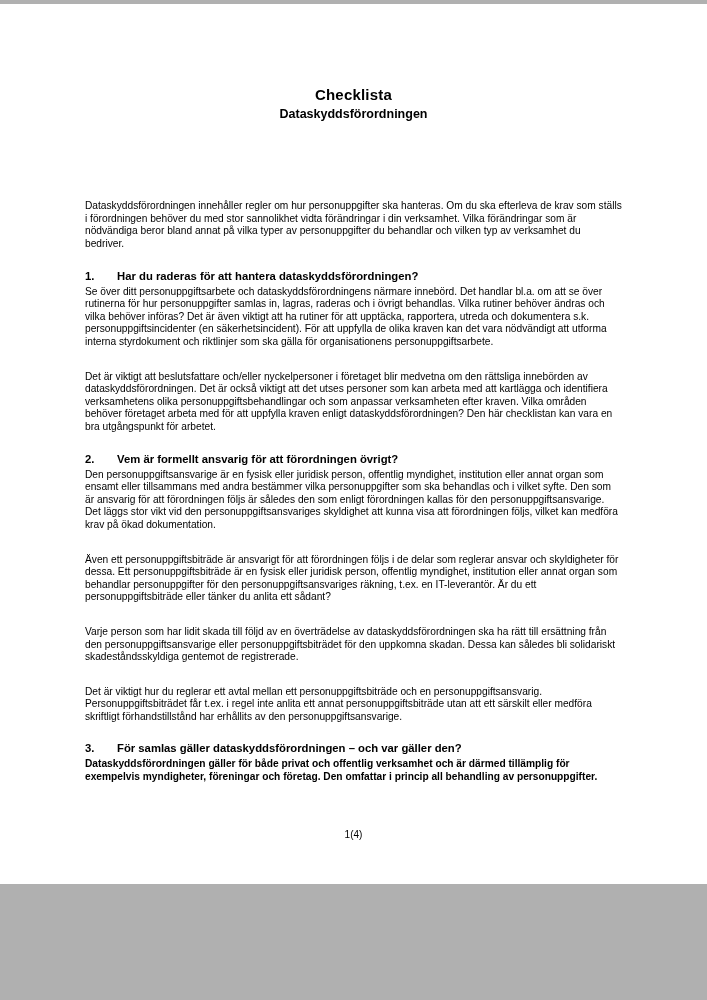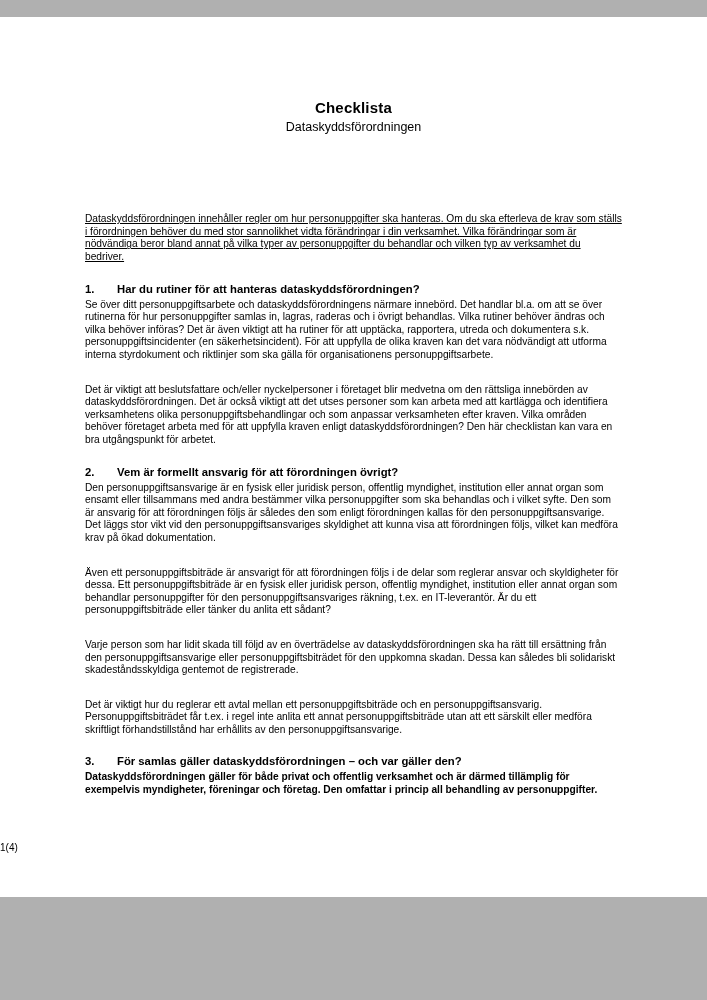--- a/index.html
+++ b/index.html
@@ -8,21 +8,21 @@
     background: #b0b0b0;
   }
   body {
     font-family: "Liberation Sans", sans-serif;
   }
   .page {
     width: 707px;
     height: 880px;
     background: #ffffff;
     position: relative;
-    margin: 17px auto;
+    margin: 4px auto;
     box-sizing: border-box;
     overflow: hidden;
   }
   .content {
     position: absolute;
     left: 85px;
     top: 0;
     width: 537px;
   }
   .doc-header {
@@ -31,28 +31,27 @@
   }
   .doc-title {
     font-size: 15px;
     font-weight: bold;
     color: #000;
     line-height: 1.2;
     letter-spacing: 0.2px;
   }
   .doc-subtitle {
     font-size: 12.5px;
-    font-weight: normal;
+    font-weight: bold;
     color: #000;
     line-height: 1.3;
     margin-top: 2px;
   }
   .intro {
     margin-top: 78px;
-    text-decoration: underline;
   }
   p.body-text {
     font-size: 10.2px;
     line-height: 12.6px;
     color: #000;
     margin: 0 0 11px 0;
     text-align: left;
   }
   p.body-text.tight {
     margin-bottom: 0;
@@ -76,21 +75,21 @@
     flex: 1;
   }
   .para-gap {
     height: 11px;
   }
   .footer {
     position: absolute;
     left: 0;
     right: 0;
     bottom: 44px;
-    text-align: left;
+    text-align: center;
     font-size: 10px;
     color: #000;
   }
 </style>
 </head>
 <body>
 
 <div class="page">
   <div class="content">
 
@@ -99,21 +98,21 @@
       <div class="doc-subtitle">Dataskyddsförordningen</div>
     </div>
 
     <div class="intro">
       <p class="body-text">Dataskyddsförordningen innehåller regler om hur personuppgifter ska hanteras. Om du ska efterleva de krav som ställs i förordningen behöver du med stor sannolikhet vidta förändringar i din verksamhet. Vilka förändringar som är nödvändiga beror bland annat på vilka typer av personuppgifter du behandlar och vilken typ av verksamhet du bedriver.</p>
     </div>
 
     <div class="section">
       <div class="section-heading">
         <span class="section-number">1.</span>
-        <span class="section-title">Har du rutiner för att hanteras dataskyddsförordningen?</span>
+        <span class="section-title">Har du raderas för att hantera dataskyddsförordningen?</span>
       </div>
       <p class="body-text">Se över ditt personuppgiftsarbete och dataskyddsförordningens närmare innebörd. Det handlar bl.a. om att se över rutinerna för hur personuppgifter samlas in, lagras, raderas och i övrigt behandlas. Vilka rutiner behöver ändras och vilka behöver införas? Det är även viktigt att ha rutiner för att upptäcka, rapportera, utreda och dokumentera s.k. personuppgiftsincidenter (en säkerhetsincident). För att uppfylla de olika kraven kan det vara nödvändigt att utforma interna styrdokument och riktlinjer som ska gälla för organisationens personuppgiftsarbete.</p>
       <div class="para-gap"></div>
       <p class="body-text">Det är viktigt att beslutsfattare och/eller nyckelpersoner i företaget blir medvetna om den rättsliga innebörden av dataskyddsförordningen. Det är också viktigt att det utses personer som kan arbeta med att kartlägga och identifiera verksamhetens olika personuppgiftsbehandlingar och som anpassar verksamheten efter kraven. Vilka områden behöver företaget arbeta med för att uppfylla kraven enligt dataskyddsförordningen? Den här checklistan kan vara en bra utgångspunkt för arbetet.</p>
     </div>
 
     <div class="section">
       <div class="section-heading">
         <span class="section-number">2.</span>
         <span class="section-title">Vem är formellt ansvarig för att förordningen övrigt?</span>

